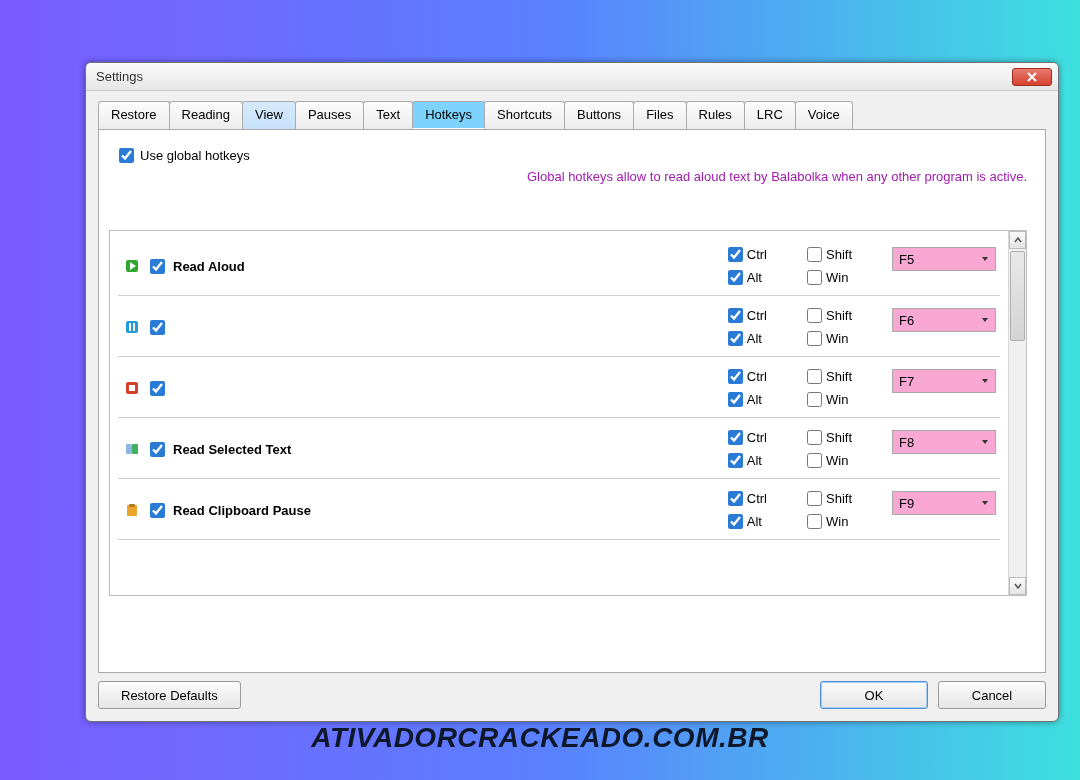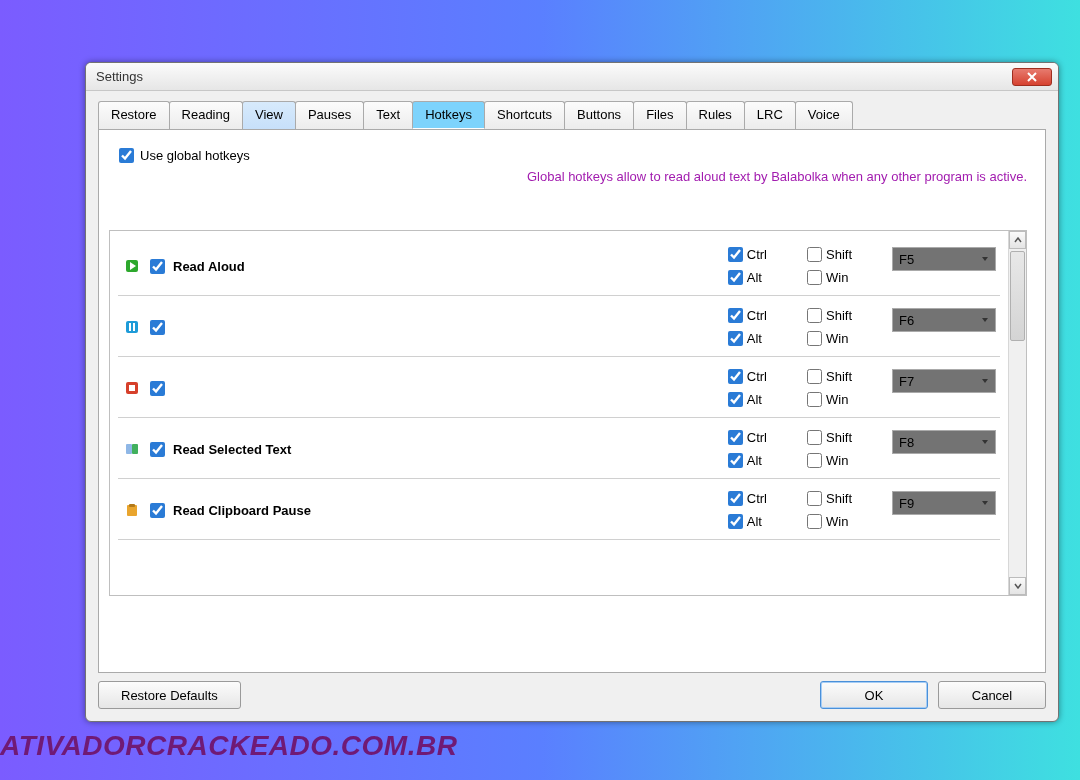--- a/index.html
+++ b/index.html
@@ -152,21 +152,21 @@
   .rowlabel { font-weight: bold; flex:0 0 auto; min-width: 230px;}
   .modcol {
     display:flex; gap: 40px; margin-left:auto;
     align-items:flex-start;
   }
   .modpair { display:flex; flex-direction:column; gap:8px; }
   .modline { display:flex; align-items:center; gap:4px; }
   .keyselect {
     width: 104px; height: 24px;
     border:1px solid #aaa;
-    background:#737373;
+    background:#f9a8d4;
     display:flex;align-items:center;justify-content:space-between;
     padding: 0 6px; font-size:13px;
   }
   .keyselect svg{width:8px;height:8px;}
   .rowtop .spacer{flex:1;}
 
   input[type=checkbox]{
     width:15px;height:15px;margin:0;
     accent-color:#2a7bd6;
   }
@@ -188,26 +188,26 @@
   .btn.primary{
     border-color:#4a90d9;
     box-shadow: 0 0 0 1px #a6cdf5 inset;
   }
   .bottombar .spacer{flex:1;}
   .bottombar .btn{margin-left:10px;}
   .bottombar .btn:first-child{margin-left:0;}
 
   .watermark{
     position:absolute;
-    left:0; right:0; bottom:18px;
-    text-align:left;
+    left:0; right:0; bottom:26px;
+    text-align:center;
     font-family: Impact, 'Arial Black', sans-serif;
     font-size: 28px; font-weight:bold;
     font-style: italic;
-    color:#701a75;
+    color:#0f172a;
     letter-spacing:.5px;
   }
 </style>
 </head>
 <body>
 
 <div class="window">
   <div class="titlebar">
     <span class="title">Settings</span>
     <div class="close-btn">

